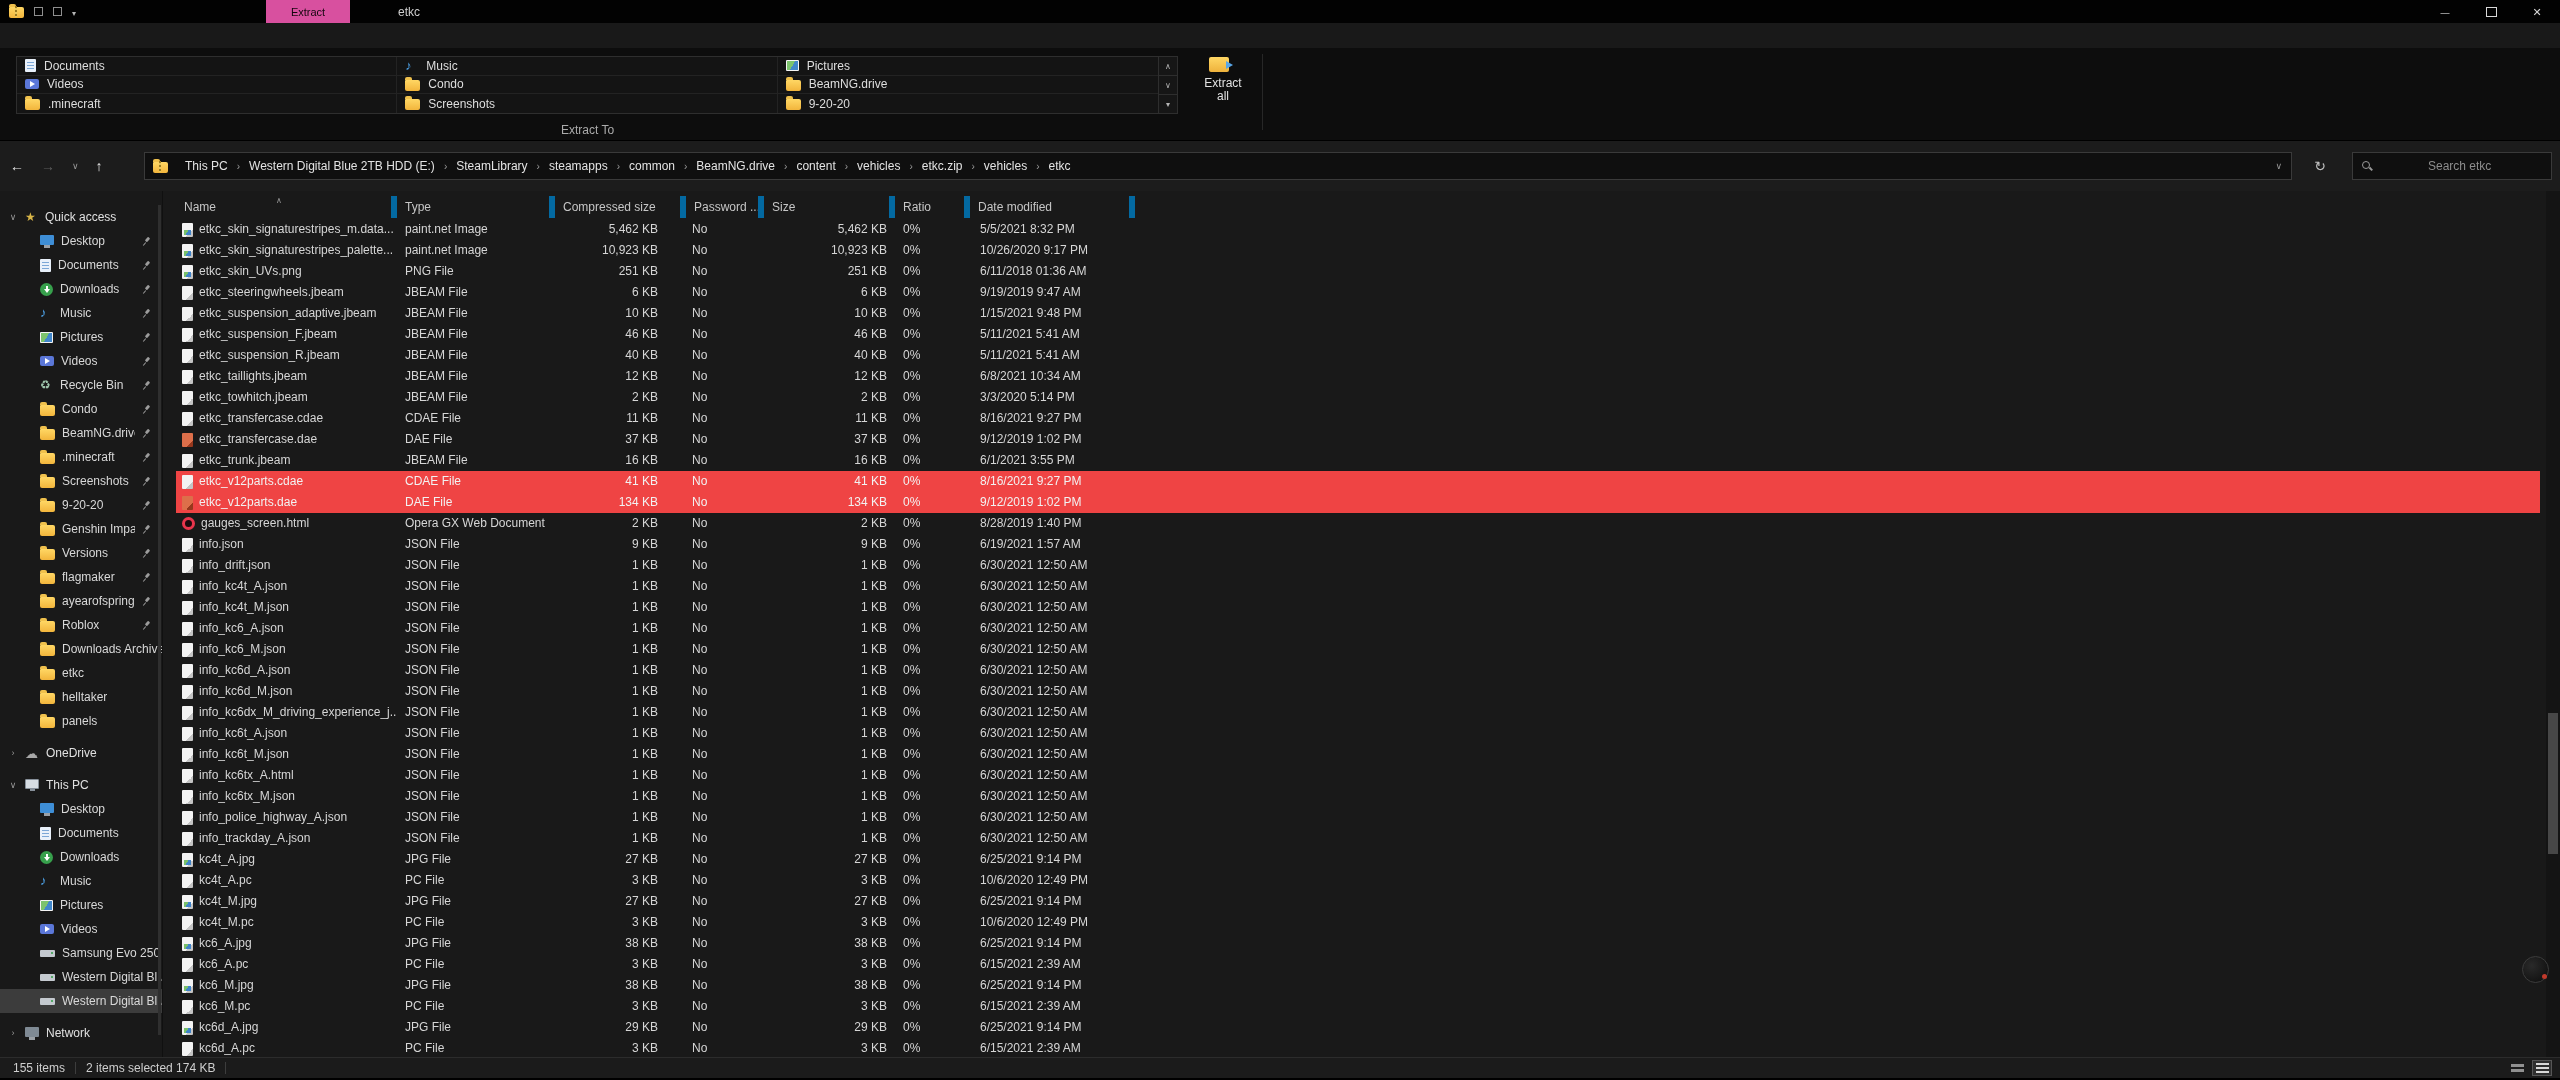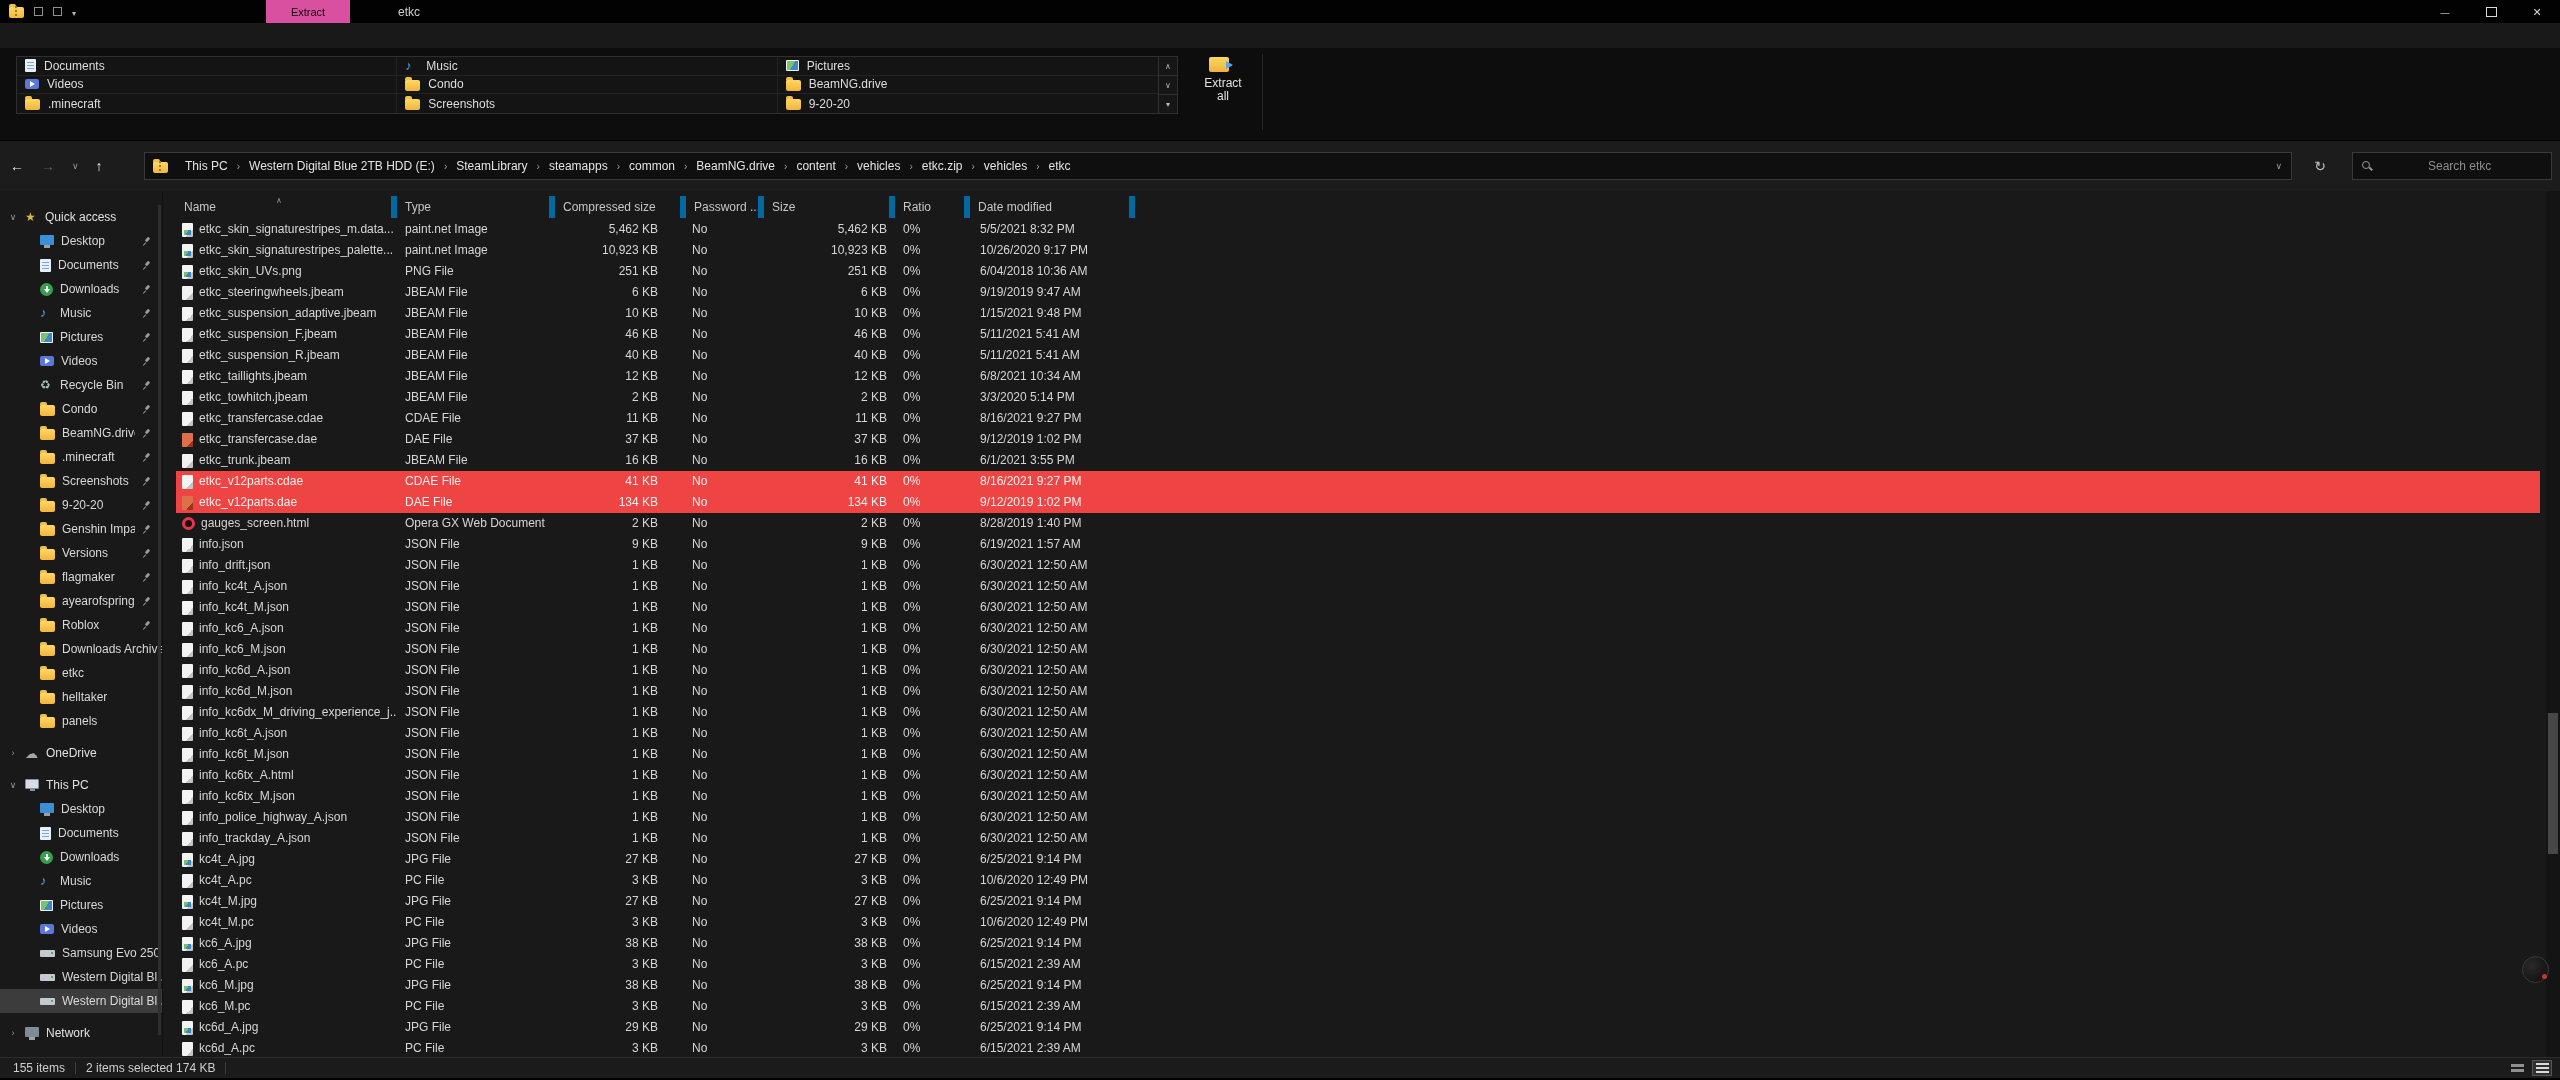--- a/index.html
+++ b/index.html
@@ -234,20 +234,21 @@
     <div class="gscroll" id="gscroll">
         <div class="gs-btn gsa"></div>
         <div class="gs-btn gsb"></div>
         <div class="gs-btn gsc"></div>
       </div>
     <div class="extract-all">
       <span class="ic ic-extract"></span>
       <span class="lbl">Extract all</span>
     </div>
     <div class="ribbon-sep"></div>
+    <div class="group-label">Extract To</div>
   </div>
 
   <div class="addr">
     <div class="addr-nav" id="addr-nav">
         <span class="g-back"></span>
         <span class="g-fwd"></span>
         <span class="g-chev"></span>
         <span class="g-up"></span>
       </div>
     <div class="addr-field">
@@ -491,21 +492,21 @@
           <div class="lrow">
             <div class="c-name">
               <span class="ic ic-img"></span>
               <span class="nm">etkc_skin_UVs.png</span>
             </div>
             <div class="c-type">PNG File</div>
             <div class="c-cs">251 KB</div>
             <div class="c-pwd">No</div>
             <div class="c-size">251 KB</div>
             <div class="c-ratio">0%</div>
-            <div class="c-date">6/04/2018 10:36 AM</div>
+            <div class="c-date">6/11/2018 01:36 AM</div>
           </div>
           <div class="lrow">
             <div class="c-name">
               <span class="ic ic-page"></span>
               <span class="nm">etkc_steeringwheels.jbeam</span>
             </div>
             <div class="c-type">JBEAM File</div>
             <div class="c-cs">6 KB</div>
             <div class="c-pwd">No</div>
             <div class="c-size">6 KB</div>

